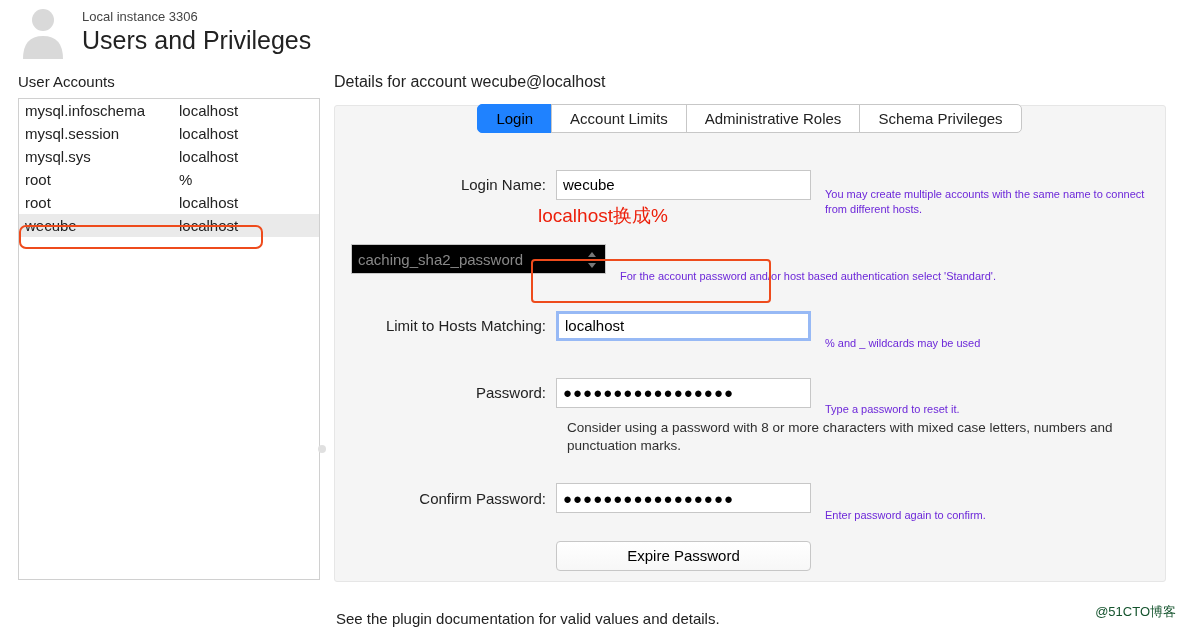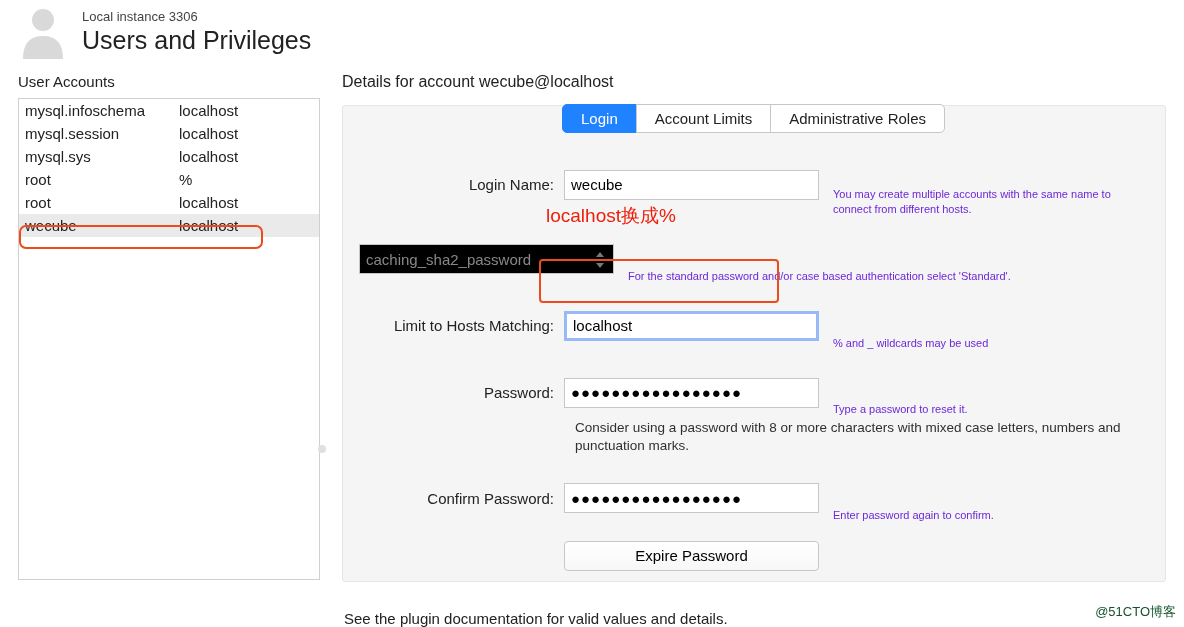--- a/index.html
+++ b/index.html
@@ -3,21 +3,21 @@
 <meta charset="utf-8">
 <style>
   * { box-sizing: border-box; font-family: -apple-system, BlinkMacSystemFont, "Helvetica Neue", Arial, sans-serif; }
   body { margin:0; background:#ffffff; color:#222; font-size:14px; width:1184px; height:627px; overflow:hidden; }
 
   .header { display:flex; align-items:center; padding:4px 24px 14px 18px; }
   .avatar { width:50px; height:55px; margin-right:14px; }
   .instance-lbl{ font-size:13px; color:#444; }
   .page-title { font-size:25px; font-weight:400; margin-top:2px; }
 
-  .body { display:flex; padding:0 18px;gap:8px; }
+  .body { display:flex; padding:0 18px; }
 
   .left { width:302px; }
   .section-hd { font-size:15px; font-weight:400; margin-bottom:8px; }
   .table { border:1px solid #d0d0d0; font-size:15px; }
   .thead { display:flex; background:#fcfcfc; border-bottom:1px solid #d0d0d0; }
   .th { padding:4px 6px; border-right:1px solid #e0e0e0; font-weight:400; }
   .th.user { width:154px; }
   .th.host { flex:1; position:relative; }
   .th.host::after{ content:""; position:absolute; right:2px; top:2px; bottom:2px; width:10px; background:#f3f3f3; }
   .tbody { background:#fff; min-height:480px; }
@@ -29,21 +29,21 @@
   .row-hl { position:absolute; border:2px solid #ee4b1c; border-radius:7px; pointer-events:none; }
 
   .right { flex:1; padding-left:14px; position:relative; }
   .details-hd { font-size:16px; font-weight:400; margin-bottom:14px; }
   .panel { background:#f5f5f5; border:1px solid #e6e6e6; border-radius:3px; padding-top:0; min-height:420px; }
 
   .tabs { display:flex; justify-content:center; margin-top:-2px; }
   .tab { border:1px solid #c7c7c7; background:#ffffff; padding:5px 18px; font-size:15px; margin-left:-1px; cursor:pointer; }
   .tab:first-child{ border-top-left-radius:5px; border-bottom-left-radius:5px; }
   .tab:last-child { border-top-right-radius:5px; border-bottom-right-radius:5px; }
-  .tab.active { background:#1f82ff; color:#ffffff; border-color:#1f82ff; }
+  .tab.active { background:#1f82ff; color:#000000; border-color:#1f82ff; }
 
   .form { padding:20px 16px 10px 16px; }
   .frow { display:flex; align-items:center; margin-bottom:18px; }
   .flabel { width:205px; text-align:right; padding-right:10px; font-size:15px; }
   .finput { width:255px; height:30px; border:1px solid #c7c7c7; background:#fff; padding:4px 6px; font-size:15px; }
   .finput.disabled{ background:#000000; color:#888; }
   .select { position:relative; display:flex; align-items:center; padding-right:26px; }
   .spinner { position:absolute; right:6px; top:6px; width:14px; height:18px; }
   .spinner::before, .spinner::after{ content:""; position:absolute; left:3px; width:0; height:0; border-left:4px solid transparent; border-right:4px solid transparent; }
   .spinner::before{ top:1px; border-bottom:5px solid #777; }
@@ -116,36 +116,37 @@
   </div>
 
   <div class="right">
     <div class="details-hd">Details for account wecube@localhost</div>
 
     <div class="panel">
       <div class="tabs" id="tabs">
           <div class="tab active">Login</div>
           <div class="tab">Account Limits</div>
           <div class="tab">Administrative Roles</div>
+          <div class="tab">Schema Privileges</div>
         </div>
 
       <div class="form">
 
         <div class="frow">
           <div class="flabel">Login Name:</div>
           <input class="finput" value="wecube" style="">
           <div class="hint">You may create multiple accounts with the same name to connect from different hosts.</div>
         </div>
 
         <div class="frow">
           <div class="finput disabled select">
             <span>caching_sha2_password</span>
             <span class="spinner"></span>
           </div>
-          <div class="hint">For the standard password and/or case based authentication select 'Standard'.</div>
+          <div class="hint">For the account password and/or host based authentication select 'Standard'.</div>
         </div>
 
         <div class="frow">
           <div class="flabel">Limit to Hosts Matching:</div>
           <input class="finput hiborder" value="localhost" style="">
           <div class="hint">% and _ wildcards may be used</div>
         </div>
 
         <div class="frow" style="margin-bottom:10px;">
           <div class="flabel">Password:</div>

